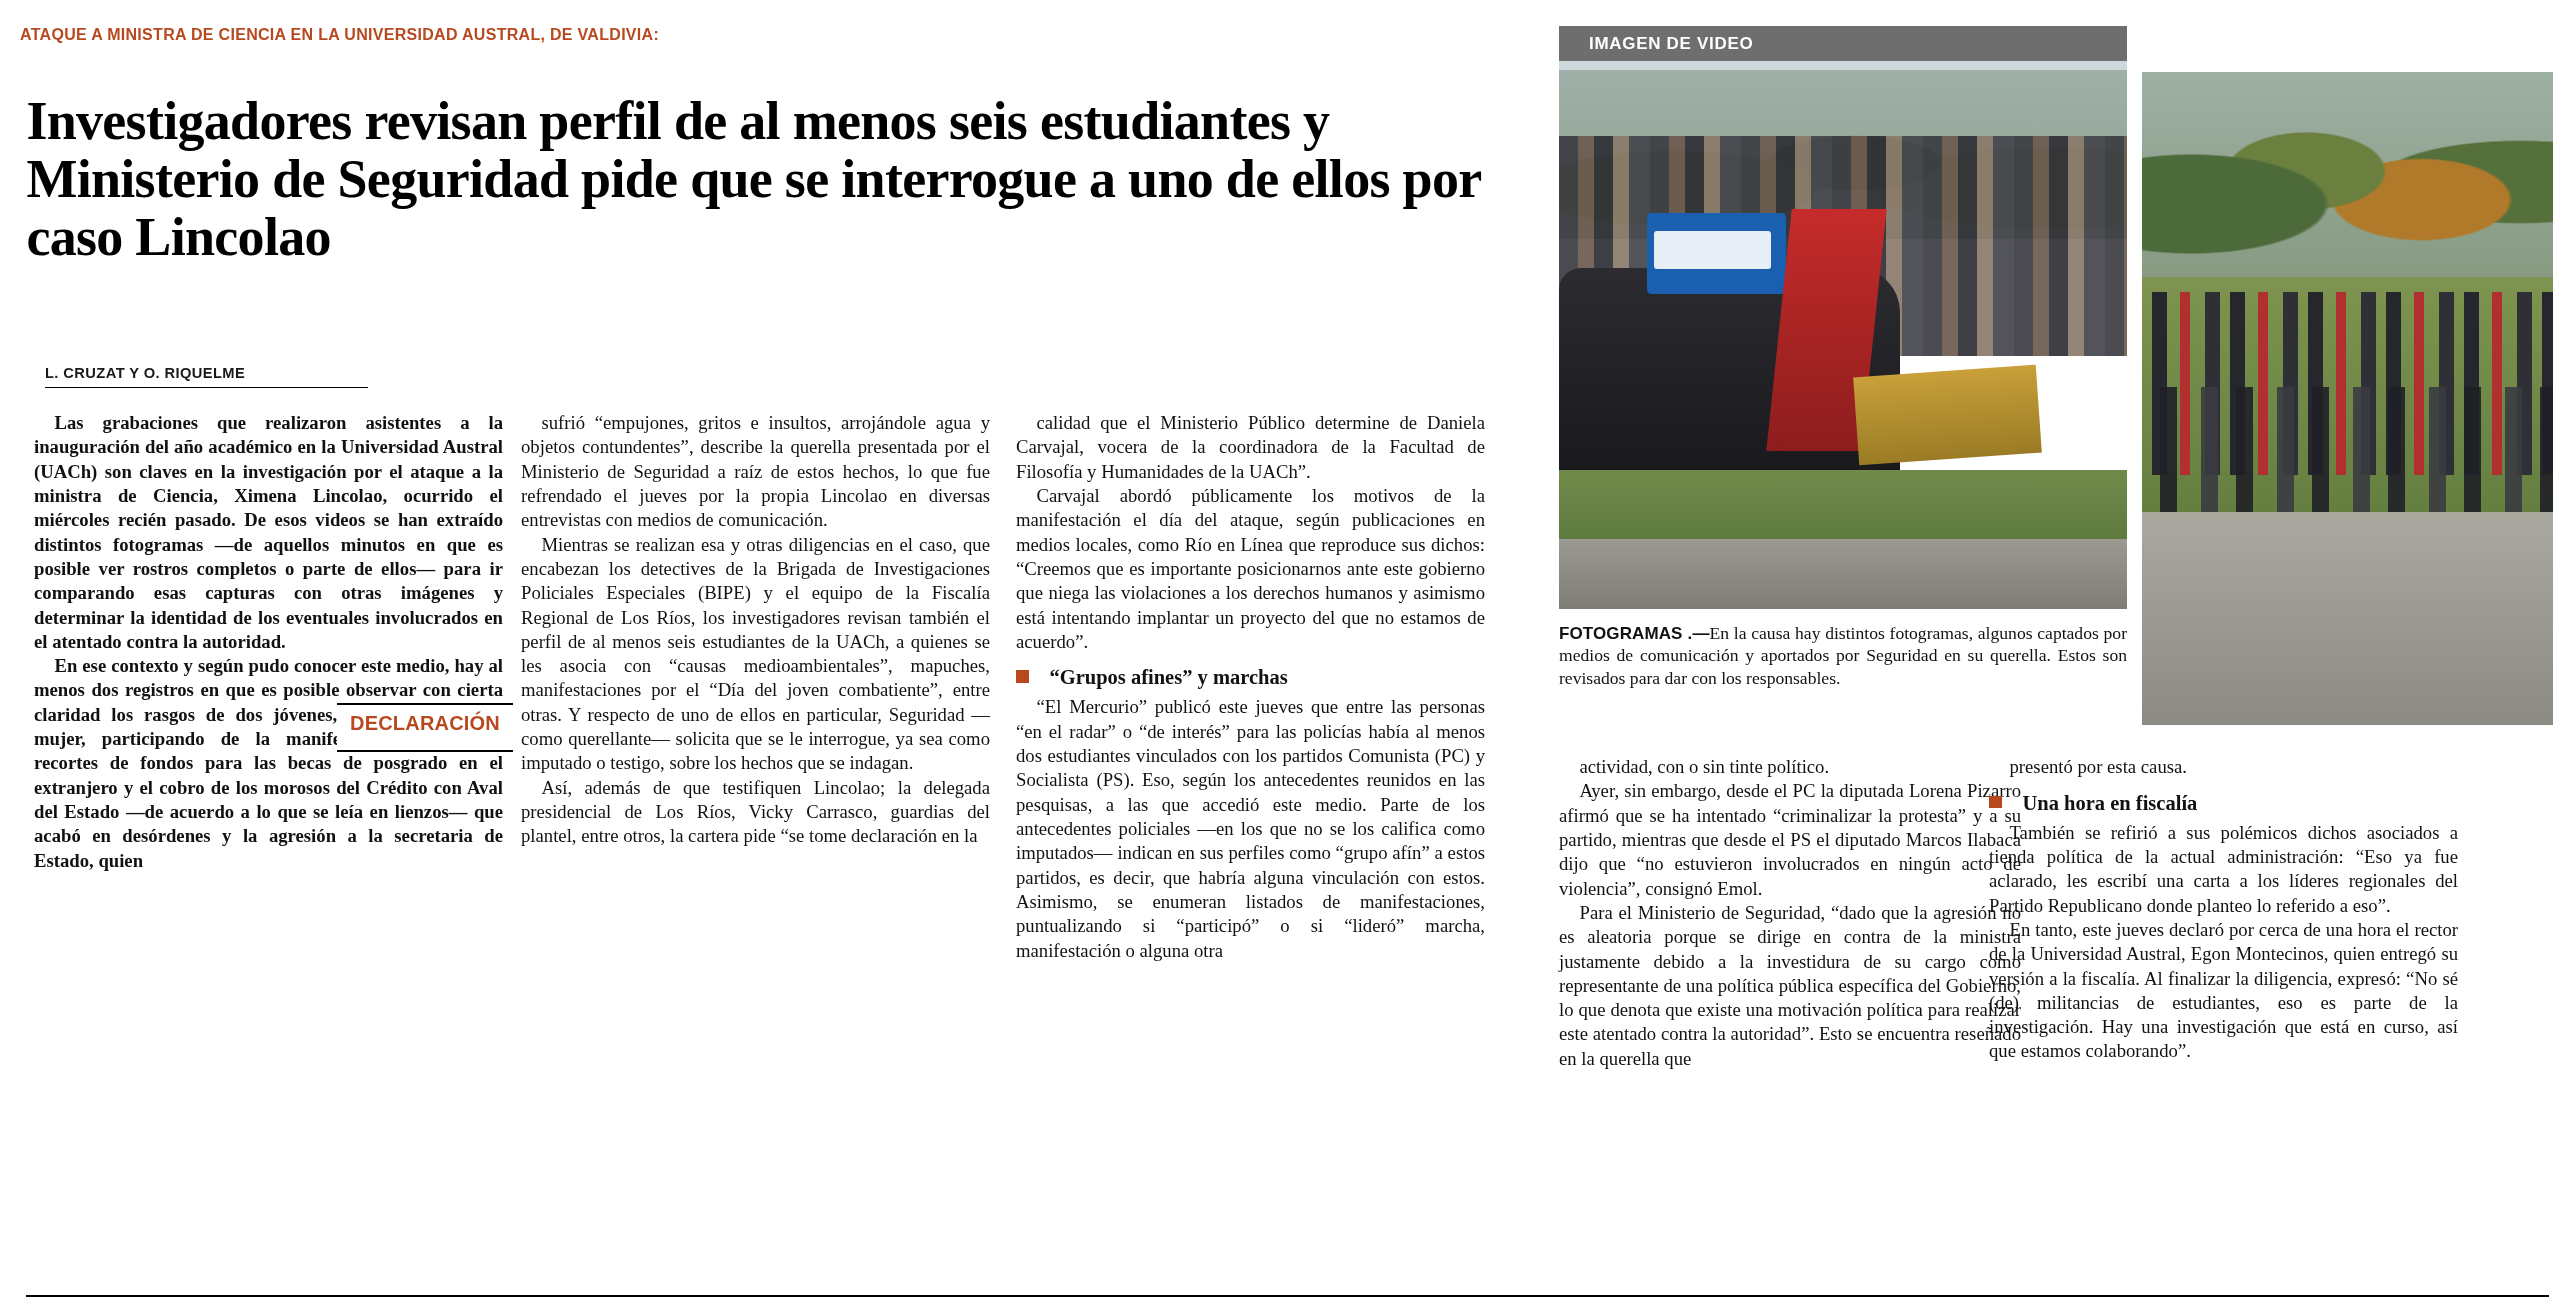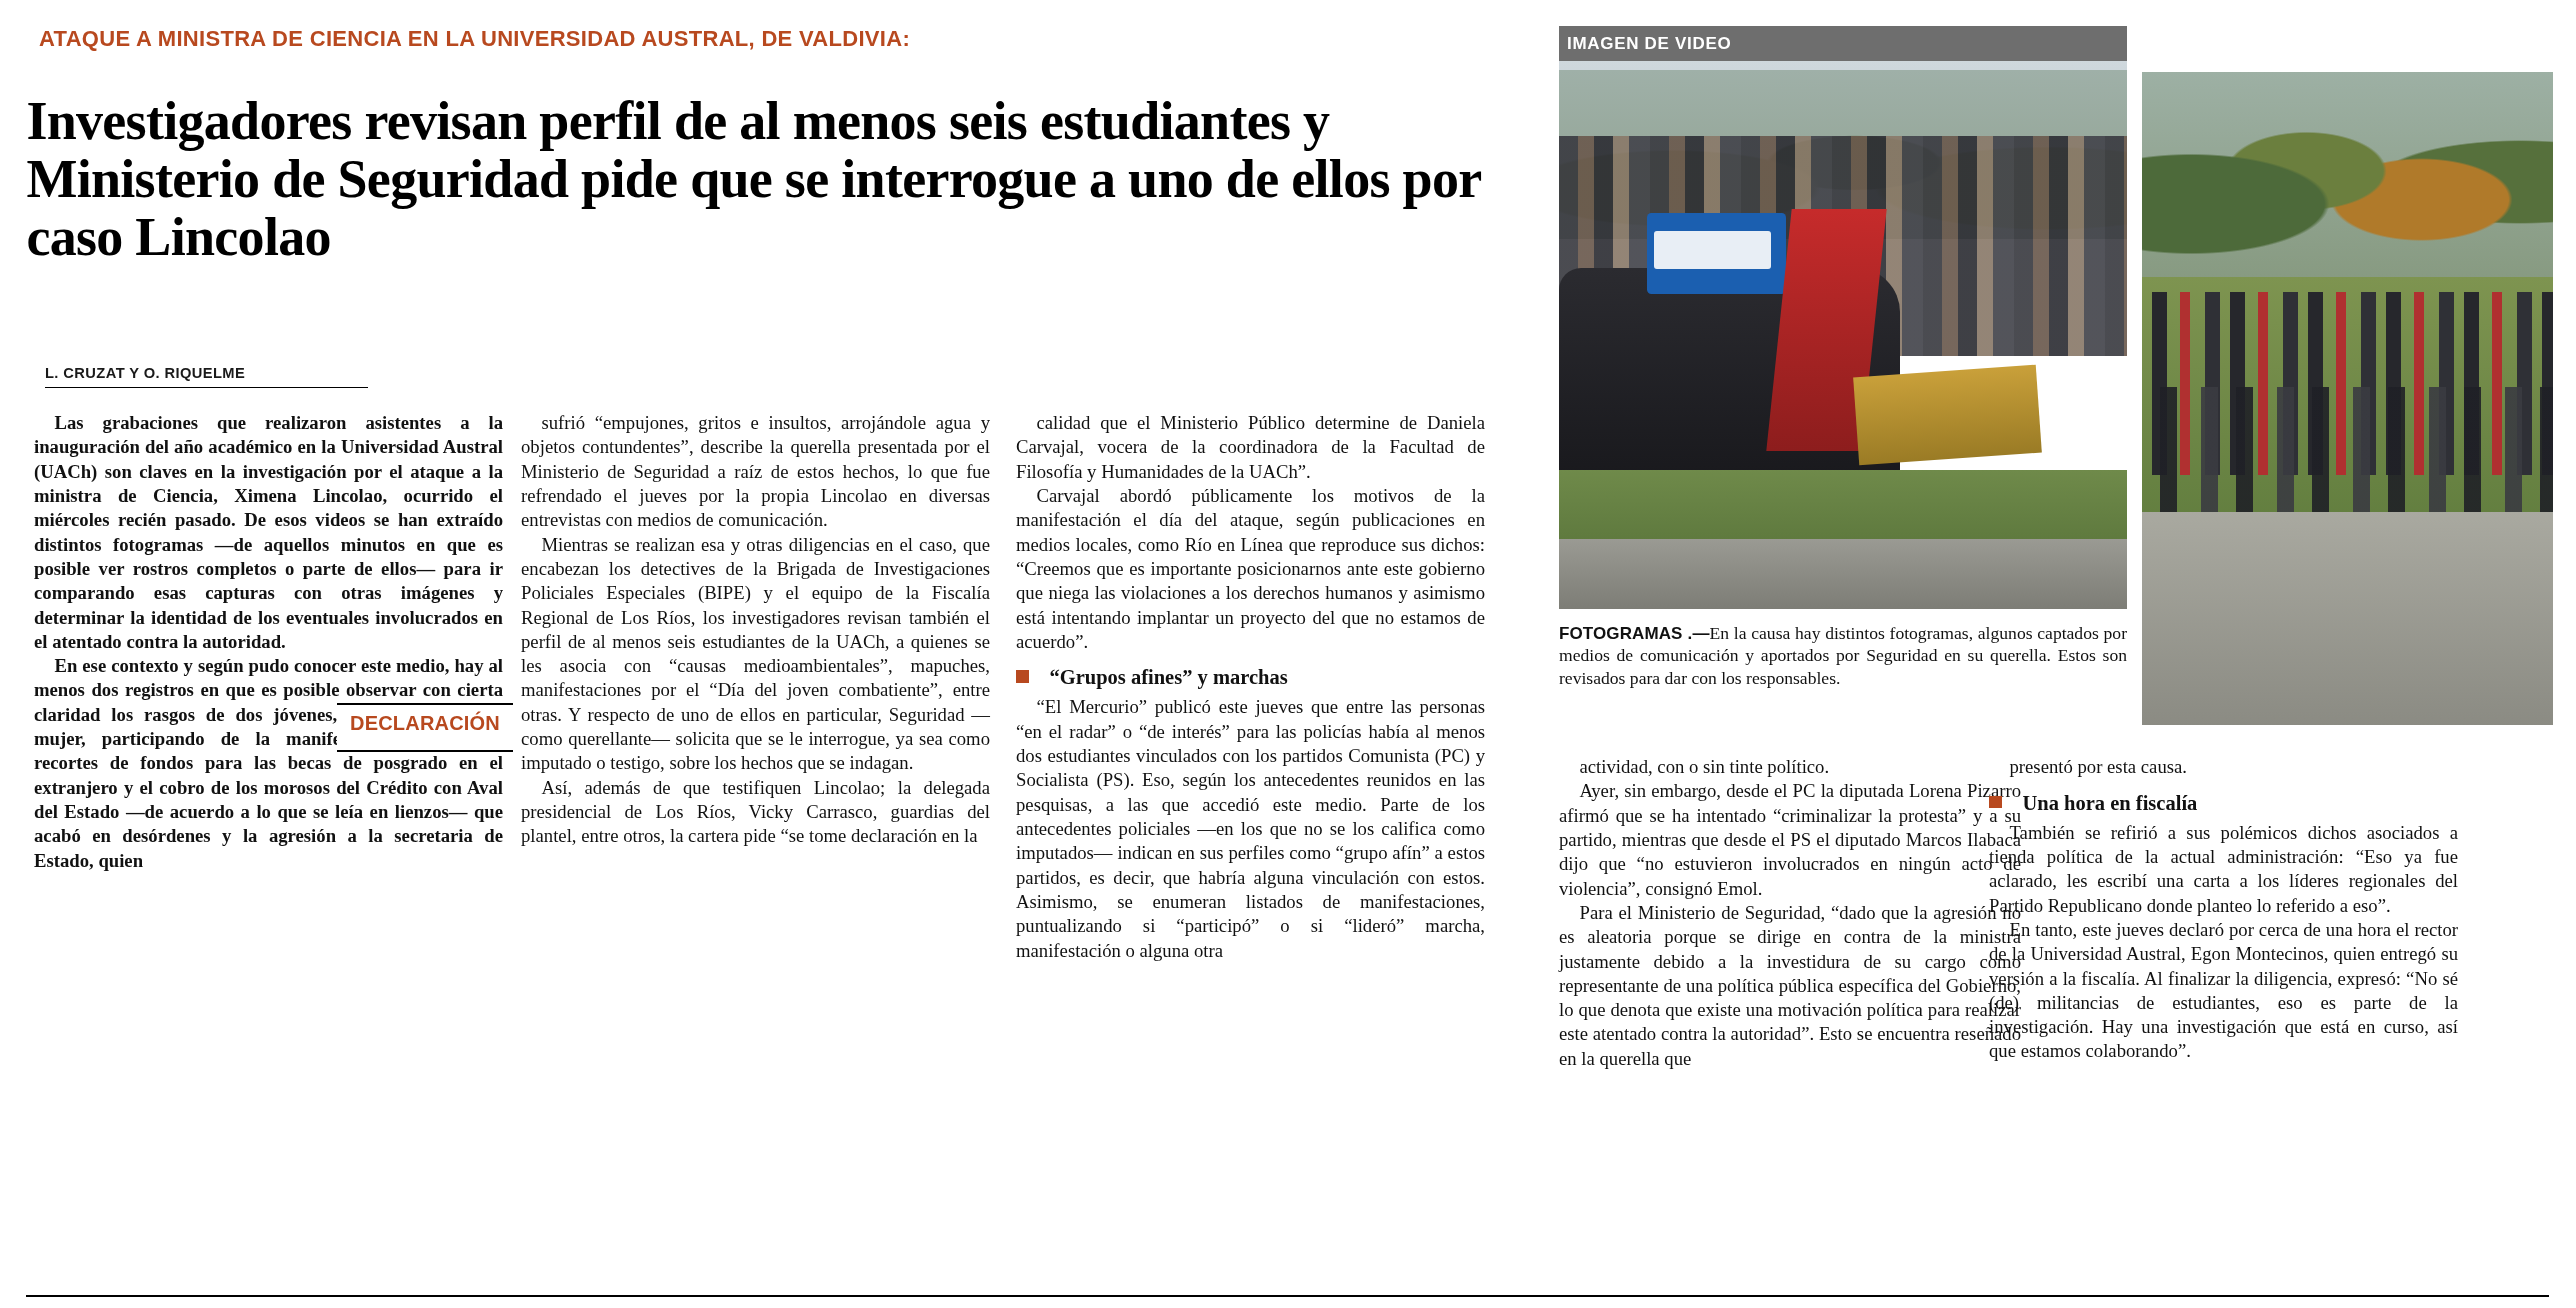--- a/index.html
+++ b/index.html
@@ -18,26 +18,26 @@
     position: relative;
     width: 2576px;
     height: 1309px;
     box-sizing: border-box;
     padding: 0;
   }
 
   
   .kicker {
     position: absolute;
-    left: 39px;
+    left: 20px;
     top: 26.4px;
     width: 1496px;
     font-family: "Liberation Sans", sans-serif;
     font-weight: bold;
-    font-size: 22px;
+    font-size: 16px;
     letter-spacing: 0.3px;
     color: #b8491f;
     text-transform: uppercase;
   }
 
   
   .headline {
     position: absolute;
     left: 26.4px;
     top: 57px;
@@ -161,21 +161,21 @@
     width: 568px;
     height: 35px;
     background: #6e6e6e;
     color: #fff;
     font-family: "Liberation Sans", sans-serif;
     font-weight: bold;
     font-size: 17px;
     letter-spacing: 0.7px;
     display: flex;
     align-items: center;
-    padding-left: 8px;
+    padding-left: 30px;
     box-sizing: border-box;
     z-index: 5;
   }
   .caption {
     position: absolute;
     left: 1559px;
     top: 622px;
     width: 568px;
     font-size: 17.6px;
     line-height: 1.26;

